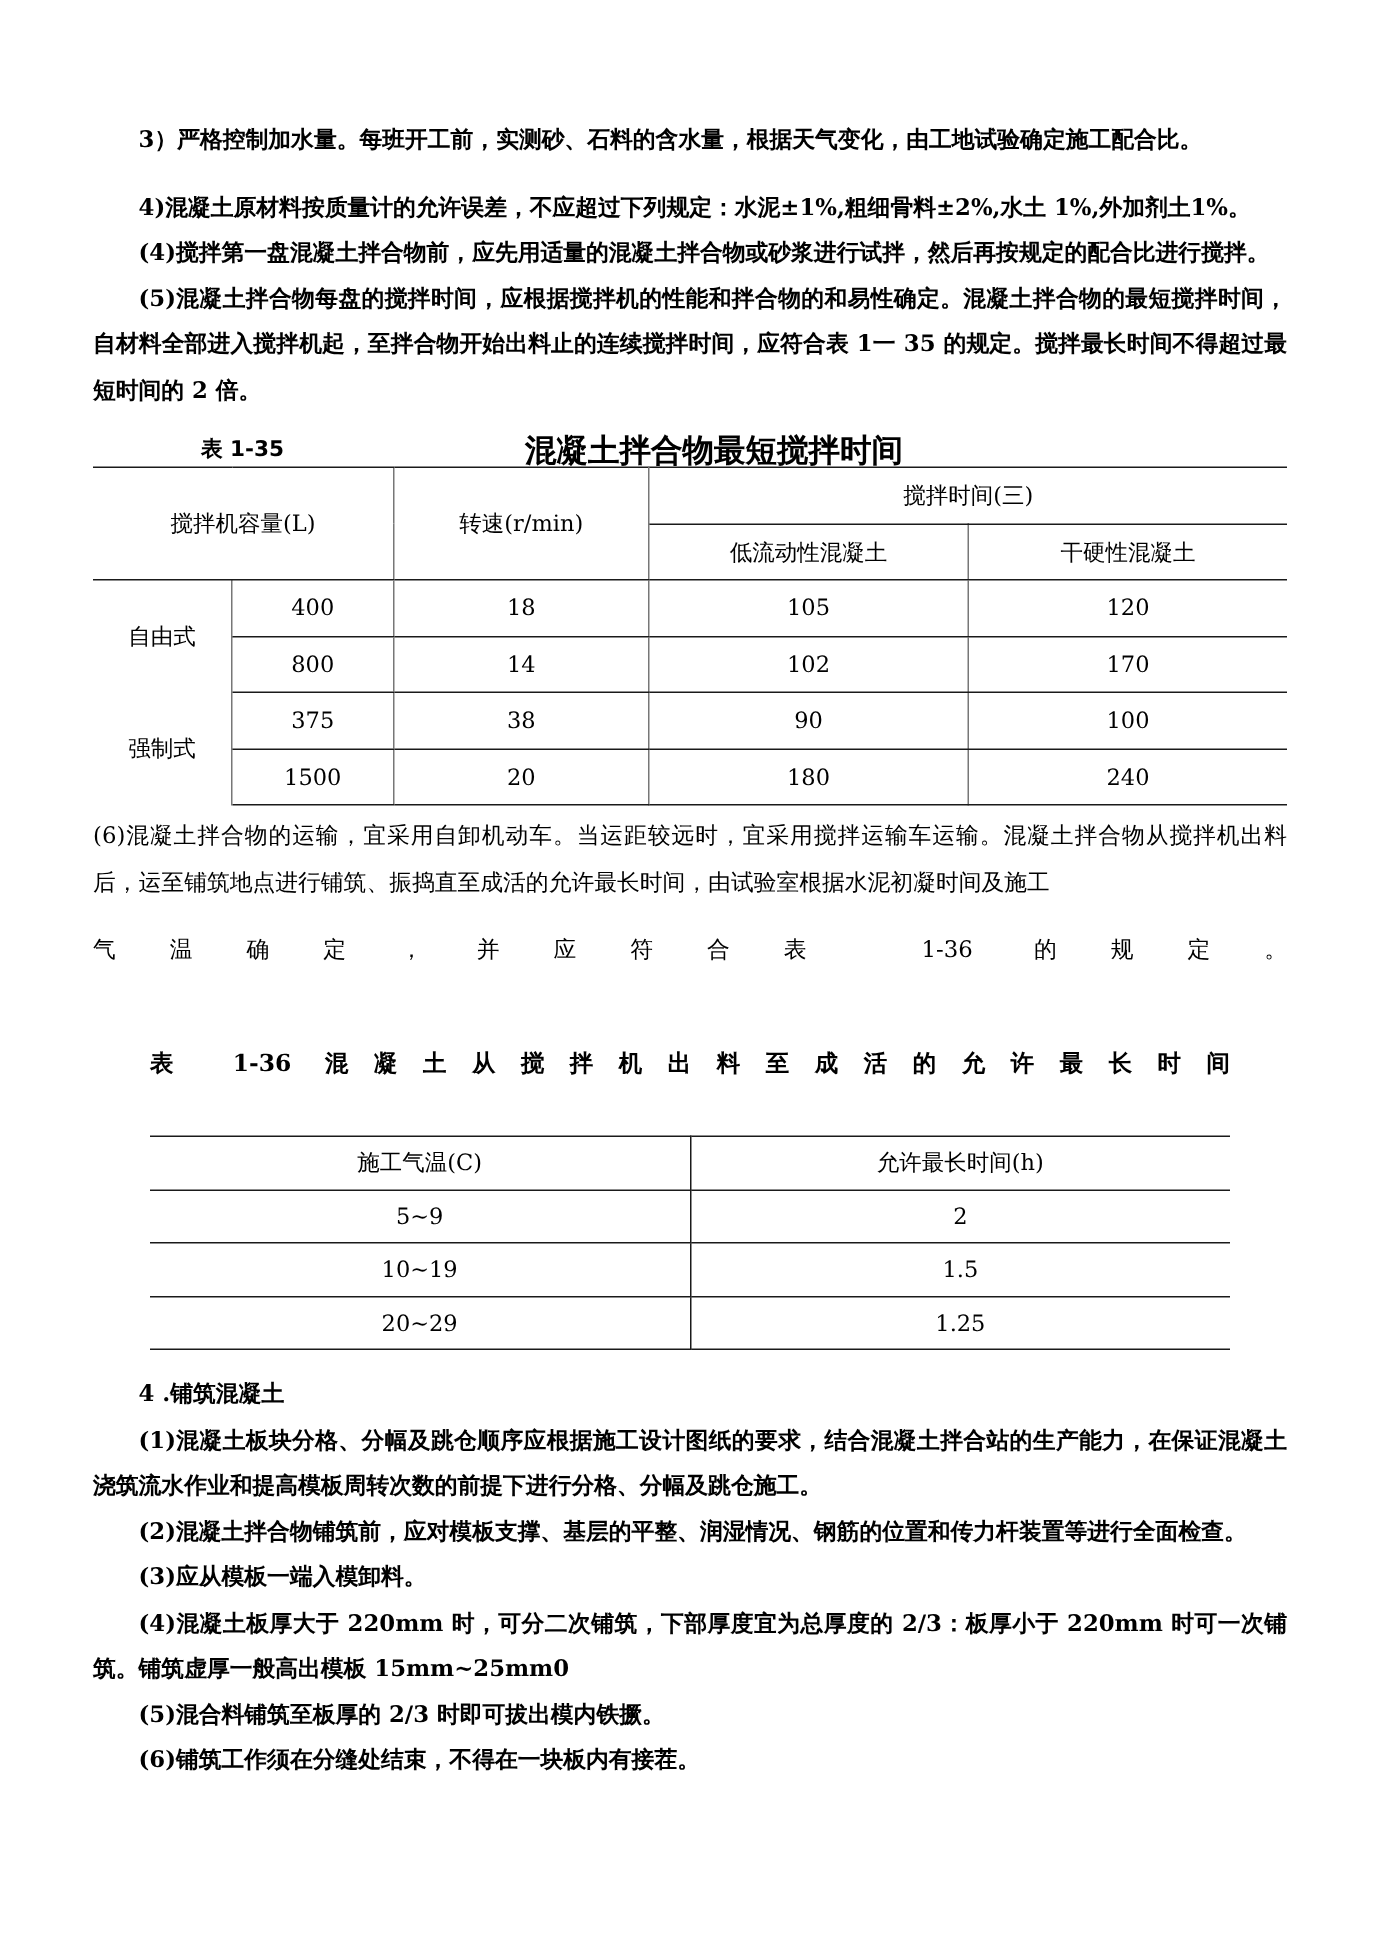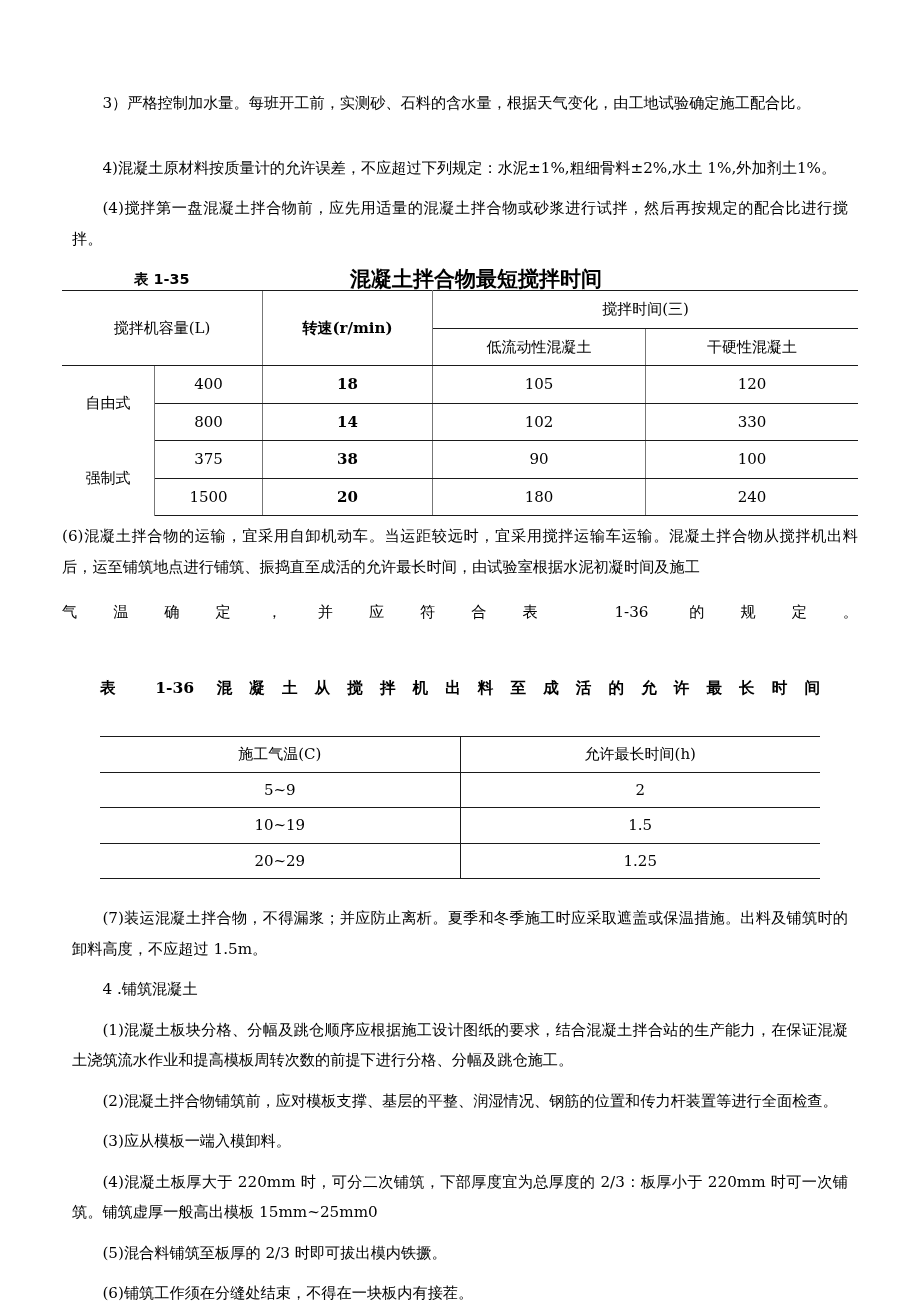--- a/index.html
+++ b/index.html
@@ -21,24 +21,25 @@
     padding: 78px 62px 0 62px;
     overflow: hidden;
   }
   .doc-body {
     font-size: 15.2px;
     line-height: 30.5px;
     text-align: justify;
     text-justify: inter-character;
   }
   p.para {
-    margin: 10px;
+    margin: 0;
     text-indent: 2em;
     text-align: justify;
     text-justify: inter-character;
+    font-weight: bold;
   }
   p.para-noindent {
     margin: 0;
     text-indent: 0;
     text-align: justify;
     text-justify: inter-character;
   }
   
   .spread {
     display: block;
@@ -90,21 +91,21 @@
     vertical-align: middle;
     padding: 3px 2px;
     height: 26px;
   }
   
   .t35 { width: 796px; }
   .t35 .bt { border-top: 1.6px solid #1a1a1a; }
   .t35 .bb { border-bottom: 1.1px solid #1a1a1a; }
   .t35 .bbh { border-bottom: 1.6px solid #1a1a1a; }
   .t35 .br { border-right: 1.1px solid #777; }
-  .t35 .bl { border-left: 1.1px solid #777; font-weight: bold; }
+  .t35 .bl { border-left: 1.1px solid #777; }
 
   
   .t36 {
     border-collapse: collapse;
     width: 720px;
     margin-left: 38px;
     font-size: 15px;
   }
   .t36 td {
     text-align: center;
@@ -142,20 +143,21 @@
 
     <p class="para">3）严格控制加水量。每班开工前，实测砂、石料的含水量，根据天气变化，由工地试验确定施工配合比。</p>
 
     <div class="gap-sm"></div>
 
     <p class="para">4)混凝土原材料按质量计的允许误差，不应超过下列规定：水泥±1%,粗细骨料±2%,水土 1%,外加剂土1%。</p>
 
 
     <p class="para">(4)搅拌第一盘混凝土拌合物前，应先用适量的混凝土拌合物或砂浆进行试拌，然后再按规定的配合比进行搅拌。</p>
 
+    <p class="para">(5)混凝土拌合物每盘的搅拌时间，应根据搅拌机的性能和拌合物的和易性确定。混凝土拌合物的最短搅拌时间，自材料全部进入搅拌机起，至拌合物开始出料止的连续搅拌时间，应符合表 1一 35 的规定。搅拌最长时间不得超过最短时间的 2 倍。</p>
 
     <div class="tbl-caption-row">
       <span class="tbl-num">表 1-35</span>
       <span class="tbl-title">混凝土拌合物最短搅拌时间</span>
     </div>
 
     <table class="grid t35">
       <tbody>
         <tr>
           <td class="bt bb" colspan="2" rowspan="2" style="width:215px;">搅拌机容量(L)</td>
@@ -171,21 +173,21 @@
           <td rowspan="2" class="br" style="width:88px;">自由式</td>
           <td class="bb">400</td>
           <td class="bb bl br">18</td>
           <td class="bb br">105</td>
           <td class="bb">120</td>
         </tr>
         <tr>
           <td class="bbh">800</td>
           <td class="bbh bl br">14</td>
           <td class="bbh br">102</td>
-          <td class="bbh">330</td>
+          <td class="bbh">170</td>
         </tr>
 
         <tr>
           <td rowspan="2" class="br">强制式</td>
           <td class="bb">375</td>
           <td class="bb bl br">38</td>
           <td class="bb br">90</td>
           <td class="bb">100</td>
         </tr>
         <tr>
@@ -222,21 +224,20 @@
         </tr>
         <tr>
           <td class="vdiv">20~29</td>
           <td>1.25</td>
         </tr>
       </tbody>
     </table>
 
     <div class="gap-sm"></div>
 
-    <p class="para">(7)装运混凝土拌合物，不得漏浆；并应防止离析。夏季和冬季施工时应采取遮盖或保温措施。出料及铺筑时的卸料高度，不应超过 1.5m。</p>
     <p class="para">4 .铺筑混凝土</p>
     <p class="para">(1)混凝土板块分格、分幅及跳仓顺序应根据施工设计图纸的要求，结合混凝土拌合站的生产能力，在保证混凝土浇筑流水作业和提高模板周转次数的前提下进行分格、分幅及跳仓施工。</p>
     <p class="para">(2)混凝土拌合物铺筑前，应对模板支撑、基层的平整、润湿情况、钢筋的位置和传力杆装置等进行全面检查。</p>
     <p class="para">(3)应从模板一端入模卸料。</p>
     <p class="para">(4)混凝土板厚大于 220mm 时，可分二次铺筑，下部厚度宜为总厚度的 2/3：板厚小于 220mm 时可一次铺筑。铺筑虚厚一般高出模板 15mm~25mm0</p>
     <p class="para">(5)混合料铺筑至板厚的 2/3 时即可拔出模内铁撅。</p>
     <p class="para">(6)铺筑工作须在分缝处结束，不得在一块板内有接茬。</p>
 
   </div>
 </div>

